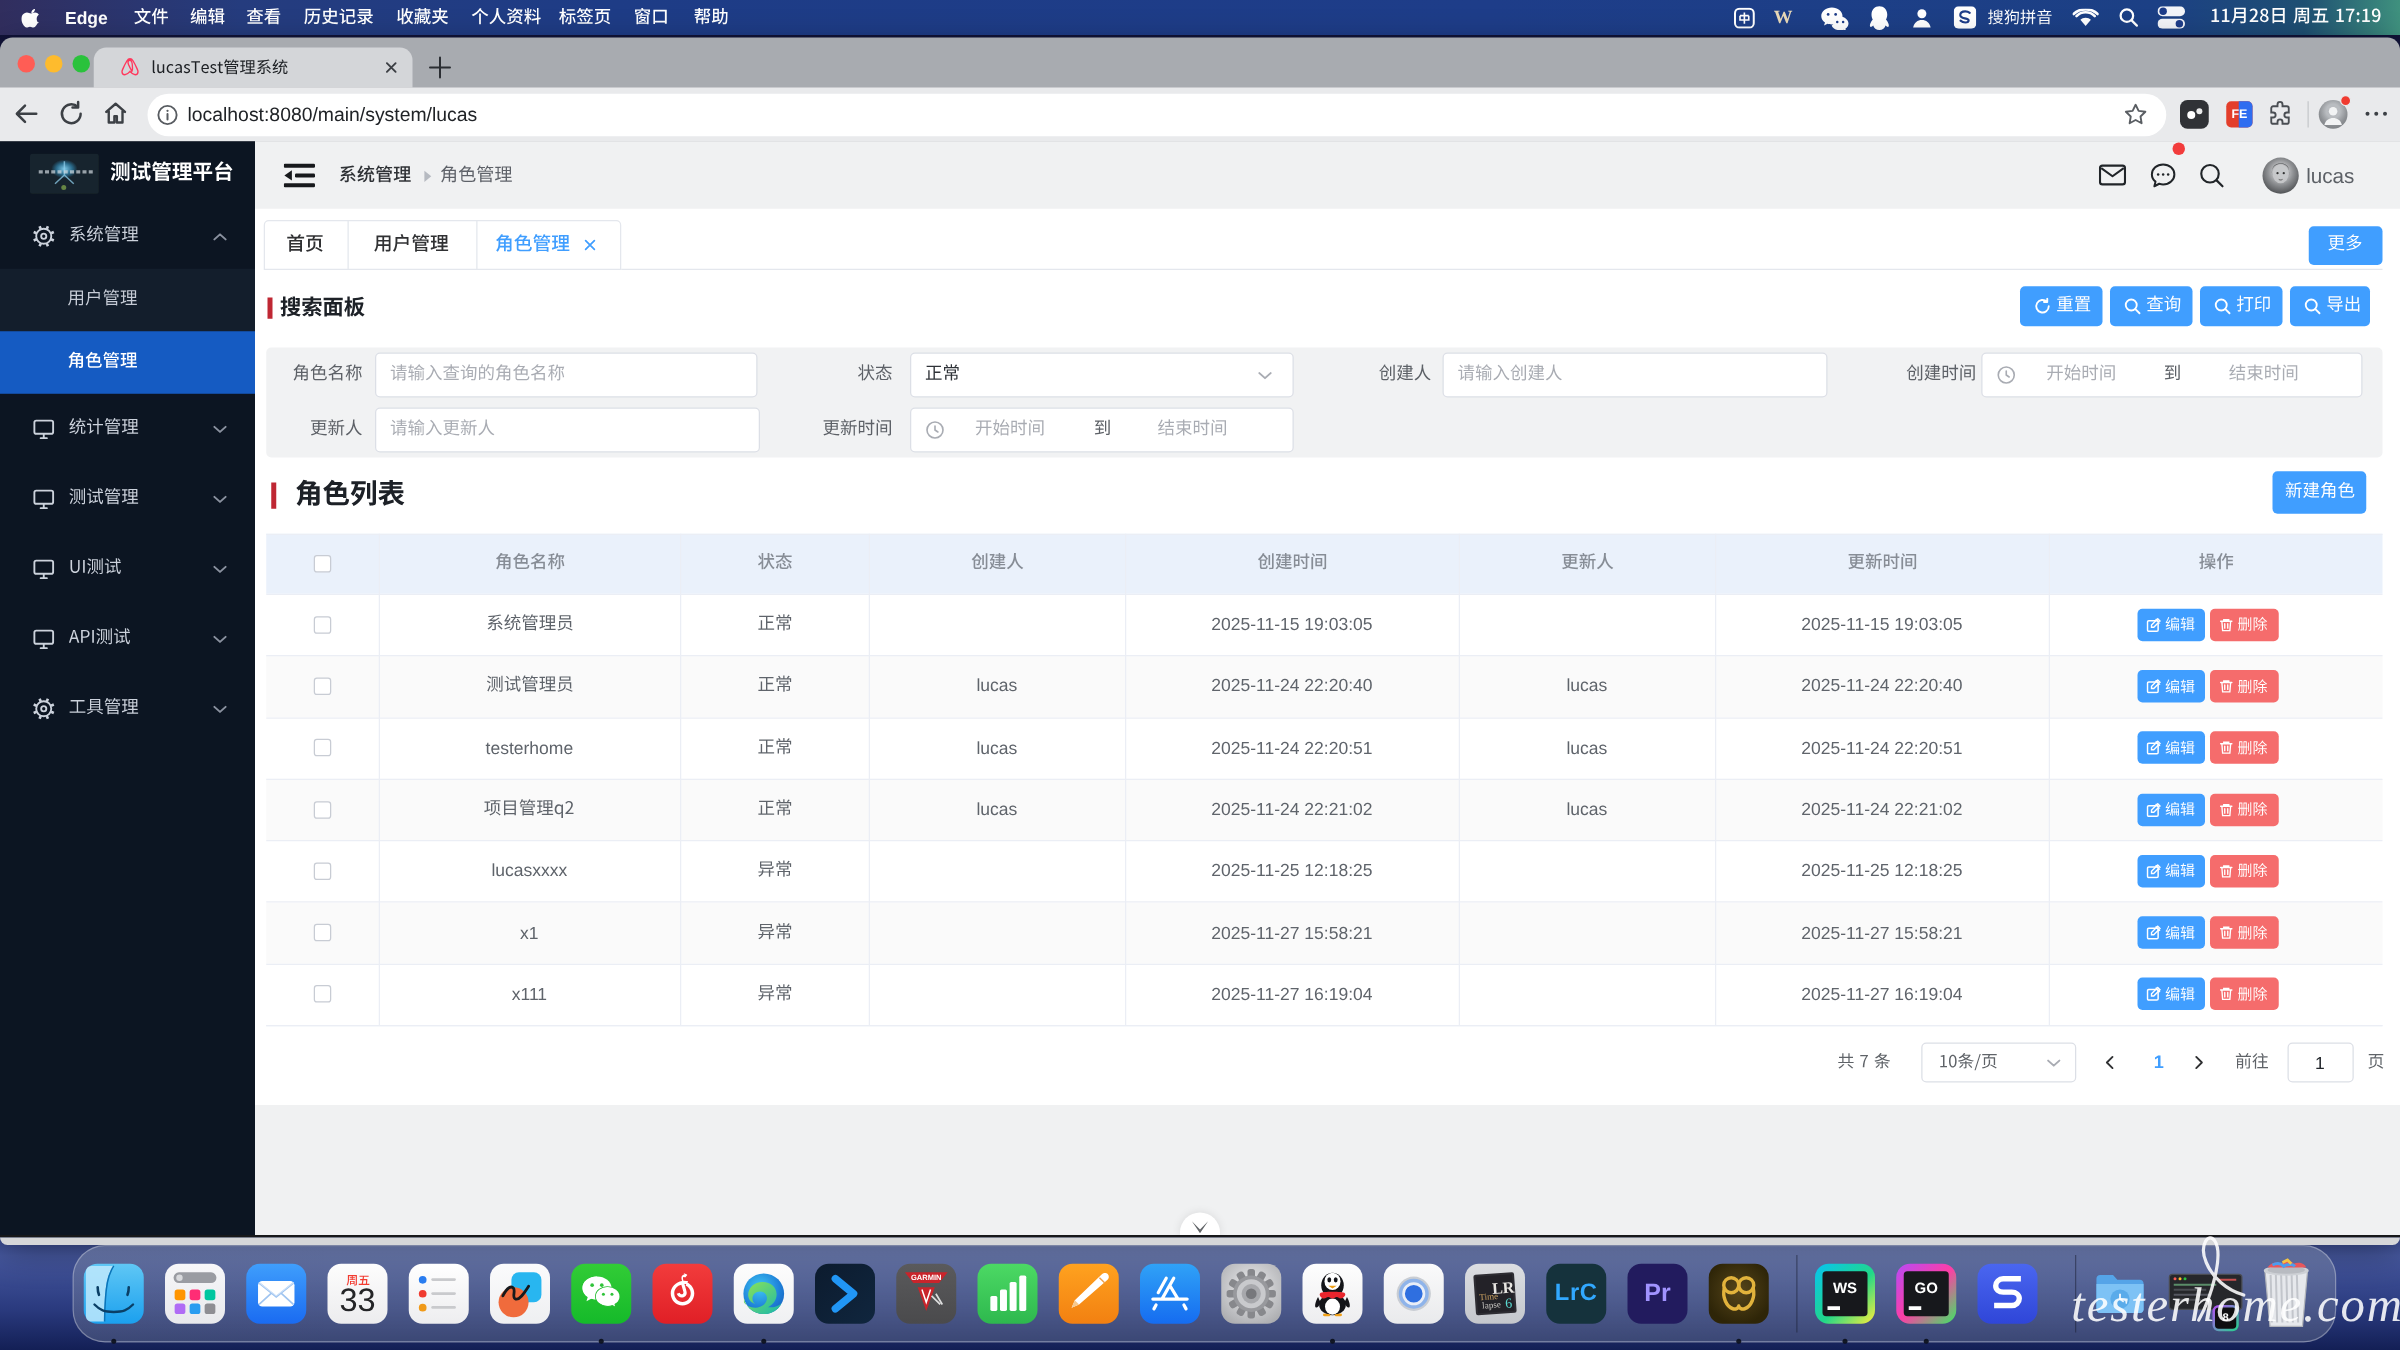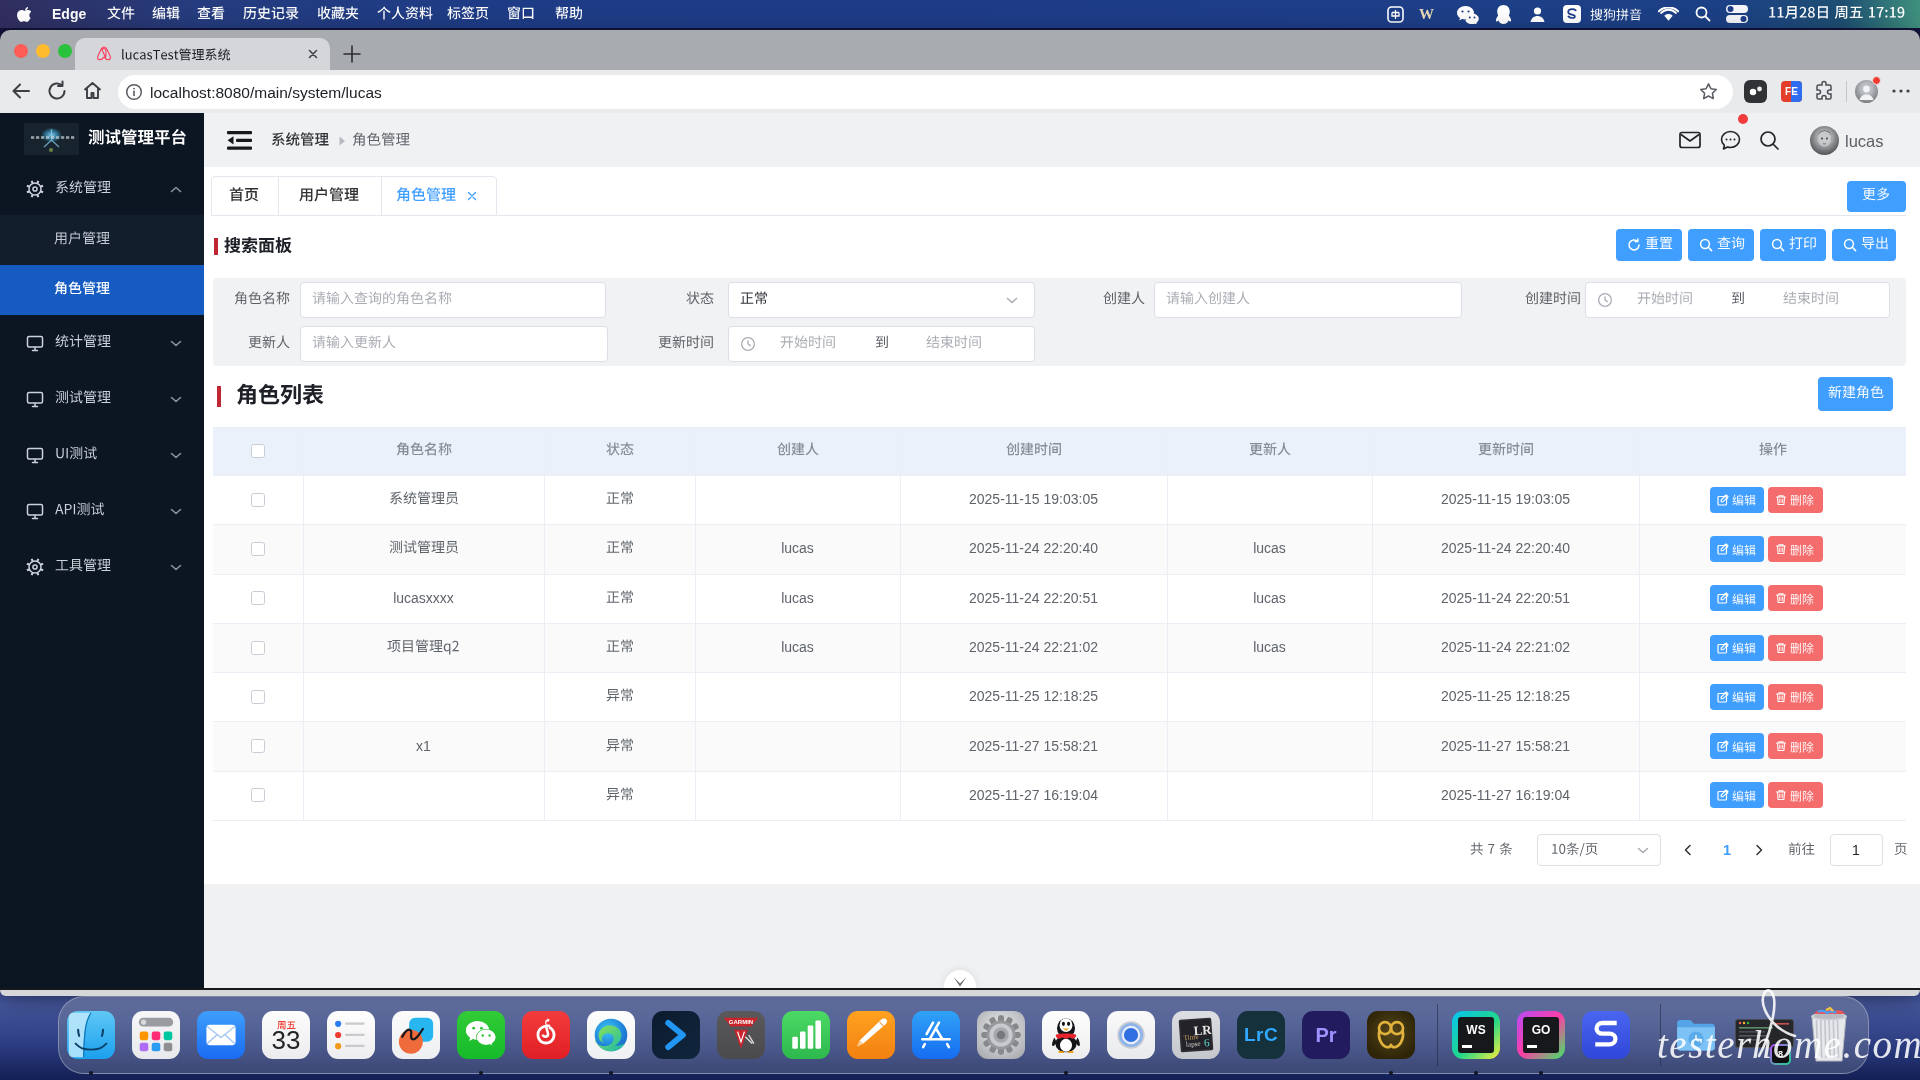--- a/index.html
+++ b/index.html
@@ -485,21 +485,21 @@
         <path d="M0.5 -0.6 0.7 0.2C1.7 -0.2 2.9 -0.7 4.2 -1.2L4 -2C2.7 -1.5 1.4 -0.9 0.5 -0.6ZM0.7 -5.1C0.9 -5.2 1.2 -5.2 2.5 -5.4C2 -4.6 1.6 -4 1.4 -3.8C1 -3.3 0.8 -3 0.5 -3C0.6 -2.8 0.8 -2.4 0.8 -2.2C1 -2.3 1.4 -2.4 4.1 -3.1C4 -3.3 4 -3.6 4 -3.8L2 -3.4C2.9 -4.5 3.7 -5.8 4.4 -7.2L3.6 -7.6C3.4 -7.1 3.2 -6.6 2.9 -6.2L1.6 -6.1C2.3 -7.1 3 -8.5 3.4 -9.8L2.6 -10.1C2.1 -8.6 1.3 -7 1.1 -6.6C0.9 -6.2 0.7 -6 0.5 -5.9C0.6 -5.7 0.7 -5.3 0.7 -5.1ZM7.5 -4.2V-2.4H6.5V-4.2ZM8.1 -4.2H9V-2.4H8.1ZM5.8 -4.9V0.9H6.5V-1.7H7.5V0.6H8.1V-1.7H9V0.6H9.6V-1.7H10.5V0.1C10.5 0.2 10.4 0.2 10.3 0.2C10.2 0.2 10 0.2 9.8 0.2C9.9 0.4 9.9 0.7 10 0.9C10.4 0.9 10.7 0.9 10.9 0.7C11.1 0.6 11.2 0.4 11.2 0.1V-5L10.5 -4.9ZM9.6 -4.2H10.5V-2.4H9.6ZM7.3 -9.9C7.5 -9.6 7.6 -9.1 7.8 -8.8H5V-6.2C5 -4.3 4.9 -1.7 3.8 0.3C3.9 0.3 4.3 0.6 4.5 0.8C5.6 -1.2 5.8 -4 5.8 -6H11V-8.8H8.7C8.6 -9.2 8.4 -9.7 8.1 -10.2ZM5.8 -8H10.2V-6.7H5.8Z M18.6 -9H21.8V-7.8H18.6ZM17.8 -9.7V-7.1H22.7V-9.7ZM13 -4C13.1 -4.1 13.4 -4.2 13.8 -4.2H14.9V-2.4L12.5 -2L12.7 -1.1L14.9 -1.6V0.9H15.8V-1.8L17.1 -2L17.1 -2.8L15.8 -2.6V-4.2H16.9V-5H15.8V-6.8H14.9V-5H13.8C14.1 -5.8 14.4 -6.8 14.7 -7.8H16.9V-8.7H15C15.1 -9.1 15.2 -9.5 15.2 -9.9L14.4 -10.1C14.3 -9.6 14.2 -9.1 14.1 -8.7H12.6V-7.8H13.9C13.6 -6.8 13.4 -6 13.3 -5.7C13.1 -5.2 12.9 -4.8 12.7 -4.8C12.8 -4.6 12.9 -4.2 13 -4ZM21.8 -5.7V-4.6H18.7V-5.7ZM16.8 -0.9 16.9 -0.1 21.8 -0.5V1H22.6V-0.6L23.5 -0.6L23.5 -1.4L22.6 -1.3V-5.7H23.4V-6.4H17.1V-5.7H17.9V-1ZM21.8 -3.9V-2.9H18.7V-3.9ZM21.8 -2.2V-1.3L18.7 -1V-2.2Z" fill="#fff"></path>
       </svg></div>
     <div style="position:absolute;left:1768px;top:535.9499999999999px;width:55px;height:26px;background:#f56c6c;border-radius:4px"></div>
     <svg style="position:absolute;left:1775px;top:542.9499999999999px" width="12" height="12" viewBox="0 0 12 12" fill="none">
       <path d="M1.5 3h9M4 3V1.8h4V3M2.5 3l.6 7.5h5.8L9.5 3M4.8 5v3.5M7.2 5v3.5" stroke="#fff" stroke-width="1.1" stroke-linecap="round"></path>
     </svg>
     <div style="position:absolute;left:1790.0px;top:542.5px;height:12px"><svg width="24.0" height="12" viewBox="0 -9.6 24.0 12" style="overflow:visible">
         <path d="M8.5 -8.7V-2H9.2V-8.7ZM10.2 -9.9V-0.1C10.2 0.1 10.2 0.2 10 0.2C9.9 0.2 9.4 0.2 8.8 0.2C8.9 0.4 9 0.7 9.1 1C9.8 1 10.3 0.9 10.6 0.8C10.9 0.7 11 0.4 11 -0.1V-9.9ZM0.5 -5.4V-4.6H1.3V-4C1.3 -2.5 1.2 -0.7 0.5 0.5C0.7 0.6 1 0.8 1.1 1C1.9 -0.3 2.1 -2.4 2.1 -4V-4.6H3.2V-0.1C3.2 -0 3.1 0 3 0C2.9 0 2.5 0 2.1 0C2.2 0.2 2.3 0.6 2.3 0.8C2.9 0.8 3.3 0.8 3.6 0.7C3.8 0.5 3.9 0.3 3.9 -0.1V-4.6H4.8V-4.5C4.8 -2.9 4.7 -0.9 4 0.6C4.2 0.6 4.6 0.8 4.7 0.9C5.4 -0.5 5.5 -2.8 5.5 -4.5V-4.6H6.6V-0.1C6.6 0 6.6 0 6.5 0C6.3 0 6 0 5.5 0C5.6 0.3 5.7 0.6 5.7 0.8C6.4 0.8 6.8 0.8 7 0.7C7.3 0.5 7.4 0.3 7.4 -0.1V-4.6H8V-5.4H7.4V-9.7H4.8V-5.4H3.9V-9.7H1.3V-5.4ZM2.1 -8.9H3.2V-5.4H2.1ZM5.5 -8.9H6.6V-5.4H5.5Z M17.7 -2.7C17.3 -1.8 16.7 -0.9 16 -0.3C16.2 -0.1 16.6 0.1 16.7 0.2C17.3 -0.4 18 -1.5 18.5 -2.4ZM21.2 -2.4C21.8 -1.6 22.5 -0.6 22.9 0.1L23.6 -0.3C23.3 -1 22.5 -2 21.8 -2.7ZM12.9 -9.6V0.9H13.7V-8.8H15.3C15 -8 14.6 -6.9 14.3 -6.1C15.2 -5.1 15.4 -4.3 15.4 -3.6C15.4 -3.3 15.3 -2.9 15.1 -2.8C15 -2.7 14.9 -2.7 14.7 -2.7C14.6 -2.7 14.3 -2.7 14 -2.7C14.1 -2.5 14.2 -2.1 14.2 -1.9C14.5 -1.9 14.8 -1.9 15.1 -1.9C15.3 -1.9 15.6 -2 15.7 -2.1C16.1 -2.4 16.2 -2.9 16.2 -3.6C16.2 -4.3 16 -5.2 15.1 -6.2C15.5 -7.1 16 -8.3 16.3 -9.3L15.8 -9.6L15.6 -9.6ZM16.5 -4.1V-3.3H19.6V-0.1C19.6 0.1 19.6 0.1 19.4 0.1C19.2 0.1 18.6 0.1 17.9 0.1C18.1 0.4 18.2 0.7 18.3 0.9C19.1 0.9 19.7 0.9 20 0.8C20.4 0.7 20.5 0.4 20.5 -0.1V-3.3H23.4V-4.1H20.5V-5.6H22.3V-6.4H17.6V-5.6H19.6V-4.1ZM19.9 -10.2C19.1 -8.7 17.6 -7.3 16.1 -6.6C16.3 -6.4 16.6 -6.1 16.7 -5.9C17.9 -6.6 19.1 -7.6 20 -8.8C21 -7.5 22 -6.7 23.1 -6C23.2 -6.3 23.5 -6.6 23.7 -6.7C22.6 -7.3 21.5 -8.1 20.4 -9.4L20.7 -9.9Z" fill="#fff"></path>
       </svg></div>
     <div style="position:absolute;left:251.0px;top:591.2499999999999px;width:14px;height:14px;background:#fff;border:1px solid #c8ccd4;border-radius:2.5px"></div>
-    <div style="position:absolute;left:123.5px;top:589.7499999999999px;width:600px;text-align:center;font:400 14px 'Liberation Sans',sans-serif;color:#5f646b;line-height:17px;letter-spacing:0">lucasxxxx</div>
+    <div style="position:absolute;left:123.5px;top:589.7499999999999px;width:600px;text-align:center;font:400 14px 'Liberation Sans',sans-serif;color:#5f646b;line-height:17px;letter-spacing:0">testerhome</div>
     <div style="position:absolute;left:605.5px;top:590.7px;height:14px"><svg width="28.0" height="14" viewBox="0 -11.2 28.0 14" style="overflow:visible">
         <path d="M2.6 -7.1V-0.5H0.7V0.5H13.3V-0.5H7.9V-4.9H12.3V-6H7.9V-9.7H12.8V-10.7H1.3V-9.7H6.8V-0.5H3.7V-7.1Z M18.4 -6.9H23.7V-5.5H18.4ZM16.1 -3.5V0.5H17.2V-2.6H20.6V1.1H21.7V-2.6H25V-0.6C25 -0.4 24.9 -0.4 24.7 -0.4C24.5 -0.4 23.7 -0.4 22.9 -0.4C23 -0.1 23.2 0.3 23.3 0.5C24.3 0.5 25 0.5 25.5 0.4C25.9 0.2 26 -0.1 26 -0.6V-3.5H21.7V-4.7H24.8V-7.7H17.4V-4.7H20.6V-3.5ZM16.4 -11.2C16.8 -10.8 17.2 -10.1 17.5 -9.6H15.2V-6.6H16.2V-8.7H25.9V-6.6H26.9V-9.6H21.6V-11.8H20.6V-9.6H17.6L18.5 -10C18.2 -10.4 17.8 -11.1 17.3 -11.6ZM24.7 -11.6C24.4 -11.1 23.9 -10.4 23.5 -9.9L24.4 -9.6C24.8 -10 25.3 -10.7 25.8 -11.3Z" fill="#5f646b"></path>
       </svg></div>
     <div style="position:absolute;left:497.5px;top:589.7499999999999px;width:600px;text-align:center;font:400 14px 'Liberation Sans',sans-serif;color:#5f646b;line-height:17px;letter-spacing:0">lucas</div>
     <div style="position:absolute;left:733.5px;top:589.7499999999999px;width:600px;text-align:center;font:400 14px 'Liberation Sans',sans-serif;color:#5f646b;line-height:17px;letter-spacing:0">2025-11-24 22:20:51</div>
     <div style="position:absolute;left:969.5px;top:589.7499999999999px;width:600px;text-align:center;font:400 14px 'Liberation Sans',sans-serif;color:#5f646b;line-height:17px;letter-spacing:0">lucas</div>
     <div style="position:absolute;left:1205.5px;top:589.7499999999999px;width:600px;text-align:center;font:400 14px 'Liberation Sans',sans-serif;color:#5f646b;line-height:17px;letter-spacing:0">2025-11-24 22:20:51</div>
     <div style="position:absolute;left:1710px;top:585.2499999999999px;width:54px;height:26px;background:#409eff;border-radius:4px"></div>
     <svg style="position:absolute;left:1717px;top:592.2499999999999px" width="12" height="12" viewBox="0 0 12 12" fill="none">
       <rect x="1" y="2.5" width="8.5" height="8.5" rx="1" stroke="#fff" stroke-width="1.2"></rect>
@@ -536,20 +536,21 @@
         <path d="M0.5 -0.6 0.7 0.2C1.7 -0.2 2.9 -0.7 4.2 -1.2L4 -2C2.7 -1.5 1.4 -0.9 0.5 -0.6ZM0.7 -5.1C0.9 -5.2 1.2 -5.2 2.5 -5.4C2 -4.6 1.6 -4 1.4 -3.8C1 -3.3 0.8 -3 0.5 -3C0.6 -2.8 0.8 -2.4 0.8 -2.2C1 -2.3 1.4 -2.4 4.1 -3.1C4 -3.3 4 -3.6 4 -3.8L2 -3.4C2.9 -4.5 3.7 -5.8 4.4 -7.2L3.6 -7.6C3.4 -7.1 3.2 -6.6 2.9 -6.2L1.6 -6.1C2.3 -7.1 3 -8.5 3.4 -9.8L2.6 -10.1C2.1 -8.6 1.3 -7 1.1 -6.6C0.9 -6.2 0.7 -6 0.5 -5.9C0.6 -5.7 0.7 -5.3 0.7 -5.1ZM7.5 -4.2V-2.4H6.5V-4.2ZM8.1 -4.2H9V-2.4H8.1ZM5.8 -4.9V0.9H6.5V-1.7H7.5V0.6H8.1V-1.7H9V0.6H9.6V-1.7H10.5V0.1C10.5 0.2 10.4 0.2 10.3 0.2C10.2 0.2 10 0.2 9.8 0.2C9.9 0.4 9.9 0.7 10 0.9C10.4 0.9 10.7 0.9 10.9 0.7C11.1 0.6 11.2 0.4 11.2 0.1V-5L10.5 -4.9ZM9.6 -4.2H10.5V-2.4H9.6ZM7.3 -9.9C7.5 -9.6 7.6 -9.1 7.8 -8.8H5V-6.2C5 -4.3 4.9 -1.7 3.8 0.3C3.9 0.3 4.3 0.6 4.5 0.8C5.6 -1.2 5.8 -4 5.8 -6H11V-8.8H8.7C8.6 -9.2 8.4 -9.7 8.1 -10.2ZM5.8 -8H10.2V-6.7H5.8Z M18.6 -9H21.8V-7.8H18.6ZM17.8 -9.7V-7.1H22.7V-9.7ZM13 -4C13.1 -4.1 13.4 -4.2 13.8 -4.2H14.9V-2.4L12.5 -2L12.7 -1.1L14.9 -1.6V0.9H15.8V-1.8L17.1 -2L17.1 -2.8L15.8 -2.6V-4.2H16.9V-5H15.8V-6.8H14.9V-5H13.8C14.1 -5.8 14.4 -6.8 14.7 -7.8H16.9V-8.7H15C15.1 -9.1 15.2 -9.5 15.2 -9.9L14.4 -10.1C14.3 -9.6 14.2 -9.1 14.1 -8.7H12.6V-7.8H13.9C13.6 -6.8 13.4 -6 13.3 -5.7C13.1 -5.2 12.9 -4.8 12.7 -4.8C12.8 -4.6 12.9 -4.2 13 -4ZM21.8 -5.7V-4.6H18.7V-5.7ZM16.8 -0.9 16.9 -0.1 21.8 -0.5V1H22.6V-0.6L23.5 -0.6L23.5 -1.4L22.6 -1.3V-5.7H23.4V-6.4H17.1V-5.7H17.9V-1ZM21.8 -3.9V-2.9H18.7V-3.9ZM21.8 -2.2V-1.3L18.7 -1V-2.2Z" fill="#fff"></path>
       </svg></div>
     <div style="position:absolute;left:1768px;top:634.5499999999998px;width:55px;height:26px;background:#f56c6c;border-radius:4px"></div>
     <svg style="position:absolute;left:1775px;top:641.5499999999998px" width="12" height="12" viewBox="0 0 12 12" fill="none">
       <path d="M1.5 3h9M4 3V1.8h4V3M2.5 3l.6 7.5h5.8L9.5 3M4.8 5v3.5M7.2 5v3.5" stroke="#fff" stroke-width="1.1" stroke-linecap="round"></path>
     </svg>
     <div style="position:absolute;left:1790.0px;top:641.1px;height:12px"><svg width="24.0" height="12" viewBox="0 -9.6 24.0 12" style="overflow:visible">
         <path d="M8.5 -8.7V-2H9.2V-8.7ZM10.2 -9.9V-0.1C10.2 0.1 10.2 0.2 10 0.2C9.9 0.2 9.4 0.2 8.8 0.2C8.9 0.4 9 0.7 9.1 1C9.8 1 10.3 0.9 10.6 0.8C10.9 0.7 11 0.4 11 -0.1V-9.9ZM0.5 -5.4V-4.6H1.3V-4C1.3 -2.5 1.2 -0.7 0.5 0.5C0.7 0.6 1 0.8 1.1 1C1.9 -0.3 2.1 -2.4 2.1 -4V-4.6H3.2V-0.1C3.2 -0 3.1 0 3 0C2.9 0 2.5 0 2.1 0C2.2 0.2 2.3 0.6 2.3 0.8C2.9 0.8 3.3 0.8 3.6 0.7C3.8 0.5 3.9 0.3 3.9 -0.1V-4.6H4.8V-4.5C4.8 -2.9 4.7 -0.9 4 0.6C4.2 0.6 4.6 0.8 4.7 0.9C5.4 -0.5 5.5 -2.8 5.5 -4.5V-4.6H6.6V-0.1C6.6 0 6.6 0 6.5 0C6.3 0 6 0 5.5 0C5.6 0.3 5.7 0.6 5.7 0.8C6.4 0.8 6.8 0.8 7 0.7C7.3 0.5 7.4 0.3 7.4 -0.1V-4.6H8V-5.4H7.4V-9.7H4.8V-5.4H3.9V-9.7H1.3V-5.4ZM2.1 -8.9H3.2V-5.4H2.1ZM5.5 -8.9H6.6V-5.4H5.5Z M17.7 -2.7C17.3 -1.8 16.7 -0.9 16 -0.3C16.2 -0.1 16.6 0.1 16.7 0.2C17.3 -0.4 18 -1.5 18.5 -2.4ZM21.2 -2.4C21.8 -1.6 22.5 -0.6 22.9 0.1L23.6 -0.3C23.3 -1 22.5 -2 21.8 -2.7ZM12.9 -9.6V0.9H13.7V-8.8H15.3C15 -8 14.6 -6.9 14.3 -6.1C15.2 -5.1 15.4 -4.3 15.4 -3.6C15.4 -3.3 15.3 -2.9 15.1 -2.8C15 -2.7 14.9 -2.7 14.7 -2.7C14.6 -2.7 14.3 -2.7 14 -2.7C14.1 -2.5 14.2 -2.1 14.2 -1.9C14.5 -1.9 14.8 -1.9 15.1 -1.9C15.3 -1.9 15.6 -2 15.7 -2.1C16.1 -2.4 16.2 -2.9 16.2 -3.6C16.2 -4.3 16 -5.2 15.1 -6.2C15.5 -7.1 16 -8.3 16.3 -9.3L15.8 -9.6L15.6 -9.6ZM16.5 -4.1V-3.3H19.6V-0.1C19.6 0.1 19.6 0.1 19.4 0.1C19.2 0.1 18.6 0.1 17.9 0.1C18.1 0.4 18.2 0.7 18.3 0.9C19.1 0.9 19.7 0.9 20 0.8C20.4 0.7 20.5 0.4 20.5 -0.1V-3.3H23.4V-4.1H20.5V-5.6H22.3V-6.4H17.6V-5.6H19.6V-4.1ZM19.9 -10.2C19.1 -8.7 17.6 -7.3 16.1 -6.6C16.3 -6.4 16.6 -6.1 16.7 -5.9C17.9 -6.6 19.1 -7.6 20 -8.8C21 -7.5 22 -6.7 23.1 -6C23.2 -6.3 23.5 -6.6 23.7 -6.7C22.6 -7.3 21.5 -8.1 20.4 -9.4L20.7 -9.9Z" fill="#fff"></path>
       </svg></div>
     <div style="position:absolute;left:251.0px;top:689.8499999999998px;width:14px;height:14px;background:#fff;border:1px solid #c8ccd4;border-radius:2.5px"></div>
+    <div style="position:absolute;left:123.5px;top:688.3499999999998px;width:600px;text-align:center;font:400 14px 'Liberation Sans',sans-serif;color:#5f646b;line-height:17px;letter-spacing:0">lucasxxxx</div>
     <div style="position:absolute;left:605.5px;top:689.3px;height:14px"><svg width="28.0" height="14" viewBox="0 -11.2 28.0 14" style="overflow:visible">
         <path d="M9.1 -4.7V-3.1H4.7L4.7 -3.5V-4.7H3.7V-3.6L3.6 -3.1H0.7V-2.2H3.5C3.2 -1.3 2.5 -0.4 0.7 0.4C1 0.6 1.3 0.9 1.5 1.2C3.5 0.3 4.3 -1 4.6 -2.2H9.1V1.1H10.2V-2.2H13.3V-3.1H10.2V-4.7ZM2 -10.6V-6.8C2 -5.4 2.6 -5.1 5 -5.1C5.5 -5.1 10 -5.1 10.5 -5.1C12.4 -5.1 12.8 -5.5 13 -7.1C12.7 -7.1 12.2 -7.3 12 -7.4C11.9 -6.3 11.7 -6.1 10.5 -6.1C9.5 -6.1 5.6 -6.1 4.9 -6.1C3.3 -6.1 3 -6.2 3 -6.8V-7.7H11.6V-11.1H2ZM3 -10.2H10.6V-8.6H3Z M18.4 -6.9H23.7V-5.5H18.4ZM16.1 -3.5V0.5H17.2V-2.6H20.6V1.1H21.7V-2.6H25V-0.6C25 -0.4 24.9 -0.4 24.7 -0.4C24.5 -0.4 23.7 -0.4 22.9 -0.4C23 -0.1 23.2 0.3 23.3 0.5C24.3 0.5 25 0.5 25.5 0.4C25.9 0.2 26 -0.1 26 -0.6V-3.5H21.7V-4.7H24.8V-7.7H17.4V-4.7H20.6V-3.5ZM16.4 -11.2C16.8 -10.8 17.2 -10.1 17.5 -9.6H15.2V-6.6H16.2V-8.7H25.9V-6.6H26.9V-9.6H21.6V-11.8H20.6V-9.6H17.6L18.5 -10C18.2 -10.4 17.8 -11.1 17.3 -11.6ZM24.7 -11.6C24.4 -11.1 23.9 -10.4 23.5 -9.9L24.4 -9.6C24.8 -10 25.3 -10.7 25.8 -11.3Z" fill="#5f646b"></path>
       </svg></div>
     <div style="position:absolute;left:733.5px;top:688.3499999999998px;width:600px;text-align:center;font:400 14px 'Liberation Sans',sans-serif;color:#5f646b;line-height:17px;letter-spacing:0">2025-11-25 12:18:25</div>
     <div style="position:absolute;left:1205.5px;top:688.3499999999998px;width:600px;text-align:center;font:400 14px 'Liberation Sans',sans-serif;color:#5f646b;line-height:17px;letter-spacing:0">2025-11-25 12:18:25</div>
     <div style="position:absolute;left:1710px;top:683.8499999999998px;width:54px;height:26px;background:#409eff;border-radius:4px"></div>
     <svg style="position:absolute;left:1717px;top:690.8499999999998px" width="12" height="12" viewBox="0 0 12 12" fill="none">
       <rect x="1" y="2.5" width="8.5" height="8.5" rx="1" stroke="#fff" stroke-width="1.2"></rect>
       <path d="M7.5 1.2 11 4.7M9.2 1 11 2.8 6 7.8H4.2V6z" stroke="#fff" stroke-width="1.1" fill="none"></path>
     </svg>
@@ -580,20 +581,21 @@
         <path d="M0.5 -0.6 0.7 0.2C1.7 -0.2 2.9 -0.7 4.2 -1.2L4 -2C2.7 -1.5 1.4 -0.9 0.5 -0.6ZM0.7 -5.1C0.9 -5.2 1.2 -5.2 2.5 -5.4C2 -4.6 1.6 -4 1.4 -3.8C1 -3.3 0.8 -3 0.5 -3C0.6 -2.8 0.8 -2.4 0.8 -2.2C1 -2.3 1.4 -2.4 4.1 -3.1C4 -3.3 4 -3.6 4 -3.8L2 -3.4C2.9 -4.5 3.7 -5.8 4.4 -7.2L3.6 -7.6C3.4 -7.1 3.2 -6.6 2.9 -6.2L1.6 -6.1C2.3 -7.1 3 -8.5 3.4 -9.8L2.6 -10.1C2.1 -8.6 1.3 -7 1.1 -6.6C0.9 -6.2 0.7 -6 0.5 -5.9C0.6 -5.7 0.7 -5.3 0.7 -5.1ZM7.5 -4.2V-2.4H6.5V-4.2ZM8.1 -4.2H9V-2.4H8.1ZM5.8 -4.9V0.9H6.5V-1.7H7.5V0.6H8.1V-1.7H9V0.6H9.6V-1.7H10.5V0.1C10.5 0.2 10.4 0.2 10.3 0.2C10.2 0.2 10 0.2 9.8 0.2C9.9 0.4 9.9 0.7 10 0.9C10.4 0.9 10.7 0.9 10.9 0.7C11.1 0.6 11.2 0.4 11.2 0.1V-5L10.5 -4.9ZM9.6 -4.2H10.5V-2.4H9.6ZM7.3 -9.9C7.5 -9.6 7.6 -9.1 7.8 -8.8H5V-6.2C5 -4.3 4.9 -1.7 3.8 0.3C3.9 0.3 4.3 0.6 4.5 0.8C5.6 -1.2 5.8 -4 5.8 -6H11V-8.8H8.7C8.6 -9.2 8.4 -9.7 8.1 -10.2ZM5.8 -8H10.2V-6.7H5.8Z M18.6 -9H21.8V-7.8H18.6ZM17.8 -9.7V-7.1H22.7V-9.7ZM13 -4C13.1 -4.1 13.4 -4.2 13.8 -4.2H14.9V-2.4L12.5 -2L12.7 -1.1L14.9 -1.6V0.9H15.8V-1.8L17.1 -2L17.1 -2.8L15.8 -2.6V-4.2H16.9V-5H15.8V-6.8H14.9V-5H13.8C14.1 -5.8 14.4 -6.8 14.7 -7.8H16.9V-8.7H15C15.1 -9.1 15.2 -9.5 15.2 -9.9L14.4 -10.1C14.3 -9.6 14.2 -9.1 14.1 -8.7H12.6V-7.8H13.9C13.6 -6.8 13.4 -6 13.3 -5.7C13.1 -5.2 12.9 -4.8 12.7 -4.8C12.8 -4.6 12.9 -4.2 13 -4ZM21.8 -5.7V-4.6H18.7V-5.7ZM16.8 -0.9 16.9 -0.1 21.8 -0.5V1H22.6V-0.6L23.5 -0.6L23.5 -1.4L22.6 -1.3V-5.7H23.4V-6.4H17.1V-5.7H17.9V-1ZM21.8 -3.9V-2.9H18.7V-3.9ZM21.8 -2.2V-1.3L18.7 -1V-2.2Z" fill="#fff"></path>
       </svg></div>
     <div style="position:absolute;left:1768px;top:733.1499999999997px;width:55px;height:26px;background:#f56c6c;border-radius:4px"></div>
     <svg style="position:absolute;left:1775px;top:740.1499999999997px" width="12" height="12" viewBox="0 0 12 12" fill="none">
       <path d="M1.5 3h9M4 3V1.8h4V3M2.5 3l.6 7.5h5.8L9.5 3M4.8 5v3.5M7.2 5v3.5" stroke="#fff" stroke-width="1.1" stroke-linecap="round"></path>
     </svg>
     <div style="position:absolute;left:1790.0px;top:739.7px;height:12px"><svg width="24.0" height="12" viewBox="0 -9.6 24.0 12" style="overflow:visible">
         <path d="M8.5 -8.7V-2H9.2V-8.7ZM10.2 -9.9V-0.1C10.2 0.1 10.2 0.2 10 0.2C9.9 0.2 9.4 0.2 8.8 0.2C8.9 0.4 9 0.7 9.1 1C9.8 1 10.3 0.9 10.6 0.8C10.9 0.7 11 0.4 11 -0.1V-9.9ZM0.5 -5.4V-4.6H1.3V-4C1.3 -2.5 1.2 -0.7 0.5 0.5C0.7 0.6 1 0.8 1.1 1C1.9 -0.3 2.1 -2.4 2.1 -4V-4.6H3.2V-0.1C3.2 -0 3.1 0 3 0C2.9 0 2.5 0 2.1 0C2.2 0.2 2.3 0.6 2.3 0.8C2.9 0.8 3.3 0.8 3.6 0.7C3.8 0.5 3.9 0.3 3.9 -0.1V-4.6H4.8V-4.5C4.8 -2.9 4.7 -0.9 4 0.6C4.2 0.6 4.6 0.8 4.7 0.9C5.4 -0.5 5.5 -2.8 5.5 -4.5V-4.6H6.6V-0.1C6.6 0 6.6 0 6.5 0C6.3 0 6 0 5.5 0C5.6 0.3 5.7 0.6 5.7 0.8C6.4 0.8 6.8 0.8 7 0.7C7.3 0.5 7.4 0.3 7.4 -0.1V-4.6H8V-5.4H7.4V-9.7H4.8V-5.4H3.9V-9.7H1.3V-5.4ZM2.1 -8.9H3.2V-5.4H2.1ZM5.5 -8.9H6.6V-5.4H5.5Z M17.7 -2.7C17.3 -1.8 16.7 -0.9 16 -0.3C16.2 -0.1 16.6 0.1 16.7 0.2C17.3 -0.4 18 -1.5 18.5 -2.4ZM21.2 -2.4C21.8 -1.6 22.5 -0.6 22.9 0.1L23.6 -0.3C23.3 -1 22.5 -2 21.8 -2.7ZM12.9 -9.6V0.9H13.7V-8.8H15.3C15 -8 14.6 -6.9 14.3 -6.1C15.2 -5.1 15.4 -4.3 15.4 -3.6C15.4 -3.3 15.3 -2.9 15.1 -2.8C15 -2.7 14.9 -2.7 14.7 -2.7C14.6 -2.7 14.3 -2.7 14 -2.7C14.1 -2.5 14.2 -2.1 14.2 -1.9C14.5 -1.9 14.8 -1.9 15.1 -1.9C15.3 -1.9 15.6 -2 15.7 -2.1C16.1 -2.4 16.2 -2.9 16.2 -3.6C16.2 -4.3 16 -5.2 15.1 -6.2C15.5 -7.1 16 -8.3 16.3 -9.3L15.8 -9.6L15.6 -9.6ZM16.5 -4.1V-3.3H19.6V-0.1C19.6 0.1 19.6 0.1 19.4 0.1C19.2 0.1 18.6 0.1 17.9 0.1C18.1 0.4 18.2 0.7 18.3 0.9C19.1 0.9 19.7 0.9 20 0.8C20.4 0.7 20.5 0.4 20.5 -0.1V-3.3H23.4V-4.1H20.5V-5.6H22.3V-6.4H17.6V-5.6H19.6V-4.1ZM19.9 -10.2C19.1 -8.7 17.6 -7.3 16.1 -6.6C16.3 -6.4 16.6 -6.1 16.7 -5.9C17.9 -6.6 19.1 -7.6 20 -8.8C21 -7.5 22 -6.7 23.1 -6C23.2 -6.3 23.5 -6.6 23.7 -6.7C22.6 -7.3 21.5 -8.1 20.4 -9.4L20.7 -9.9Z" fill="#fff"></path>
       </svg></div>
     <div style="position:absolute;left:251.0px;top:788.4499999999997px;width:14px;height:14px;background:#fff;border:1px solid #c8ccd4;border-radius:2.5px"></div>
+    <div style="position:absolute;left:123.5px;top:786.9499999999997px;width:600px;text-align:center;font:400 14px 'Liberation Sans',sans-serif;color:#5f646b;line-height:17px;letter-spacing:0">x111</div>
     <div style="position:absolute;left:605.5px;top:787.9px;height:14px"><svg width="28.0" height="14" viewBox="0 -11.2 28.0 14" style="overflow:visible">
         <path d="M9.1 -4.7V-3.1H4.7L4.7 -3.5V-4.7H3.7V-3.6L3.6 -3.1H0.7V-2.2H3.5C3.2 -1.3 2.5 -0.4 0.7 0.4C1 0.6 1.3 0.9 1.5 1.2C3.5 0.3 4.3 -1 4.6 -2.2H9.1V1.1H10.2V-2.2H13.3V-3.1H10.2V-4.7ZM2 -10.6V-6.8C2 -5.4 2.6 -5.1 5 -5.1C5.5 -5.1 10 -5.1 10.5 -5.1C12.4 -5.1 12.8 -5.5 13 -7.1C12.7 -7.1 12.2 -7.3 12 -7.4C11.9 -6.3 11.7 -6.1 10.5 -6.1C9.5 -6.1 5.6 -6.1 4.9 -6.1C3.3 -6.1 3 -6.2 3 -6.8V-7.7H11.6V-11.1H2ZM3 -10.2H10.6V-8.6H3Z M18.4 -6.9H23.7V-5.5H18.4ZM16.1 -3.5V0.5H17.2V-2.6H20.6V1.1H21.7V-2.6H25V-0.6C25 -0.4 24.9 -0.4 24.7 -0.4C24.5 -0.4 23.7 -0.4 22.9 -0.4C23 -0.1 23.2 0.3 23.3 0.5C24.3 0.5 25 0.5 25.5 0.4C25.9 0.2 26 -0.1 26 -0.6V-3.5H21.7V-4.7H24.8V-7.7H17.4V-4.7H20.6V-3.5ZM16.4 -11.2C16.8 -10.8 17.2 -10.1 17.5 -9.6H15.2V-6.6H16.2V-8.7H25.9V-6.6H26.9V-9.6H21.6V-11.8H20.6V-9.6H17.6L18.5 -10C18.2 -10.4 17.8 -11.1 17.3 -11.6ZM24.7 -11.6C24.4 -11.1 23.9 -10.4 23.5 -9.9L24.4 -9.6C24.8 -10 25.3 -10.7 25.8 -11.3Z" fill="#5f646b"></path>
       </svg></div>
     <div style="position:absolute;left:733.5px;top:786.9499999999997px;width:600px;text-align:center;font:400 14px 'Liberation Sans',sans-serif;color:#5f646b;line-height:17px;letter-spacing:0">2025-11-27 16:19:04</div>
     <div style="position:absolute;left:1205.5px;top:786.9499999999997px;width:600px;text-align:center;font:400 14px 'Liberation Sans',sans-serif;color:#5f646b;line-height:17px;letter-spacing:0">2025-11-27 16:19:04</div>
     <div style="position:absolute;left:1710px;top:782.4499999999997px;width:54px;height:26px;background:#409eff;border-radius:4px"></div>
     <svg style="position:absolute;left:1717px;top:789.4499999999997px" width="12" height="12" viewBox="0 0 12 12" fill="none">
       <rect x="1" y="2.5" width="8.5" height="8.5" rx="1" stroke="#fff" stroke-width="1.2"></rect>
       <path d="M7.5 1.2 11 4.7M9.2 1 11 2.8 6 7.8H4.2V6z" stroke="#fff" stroke-width="1.1" fill="none"></path>
     </svg>

